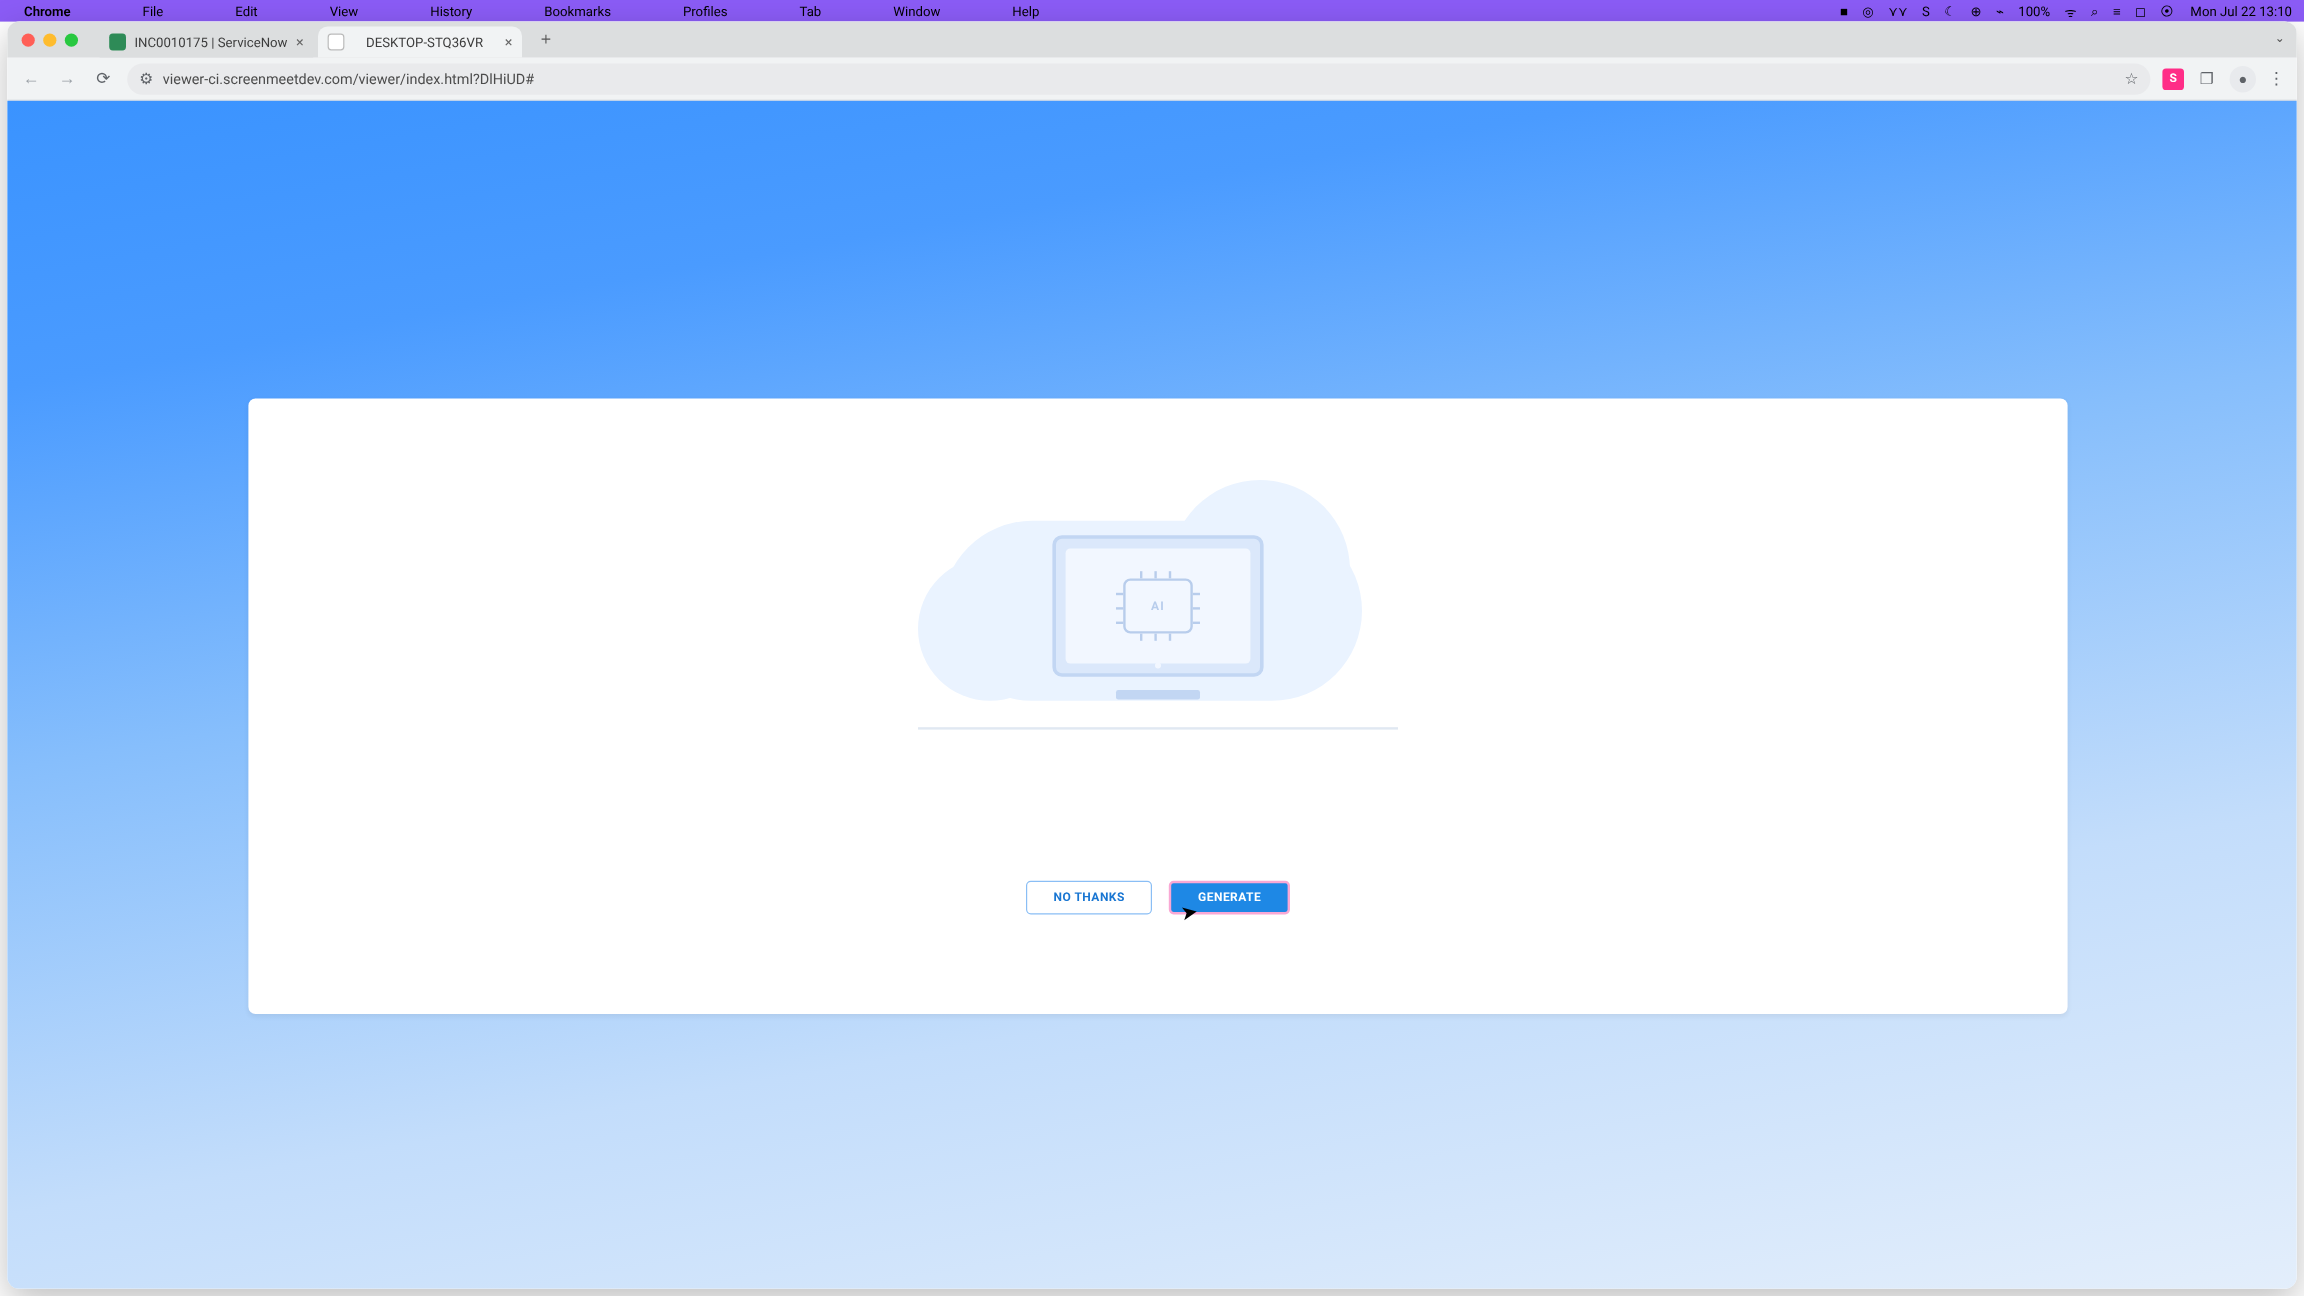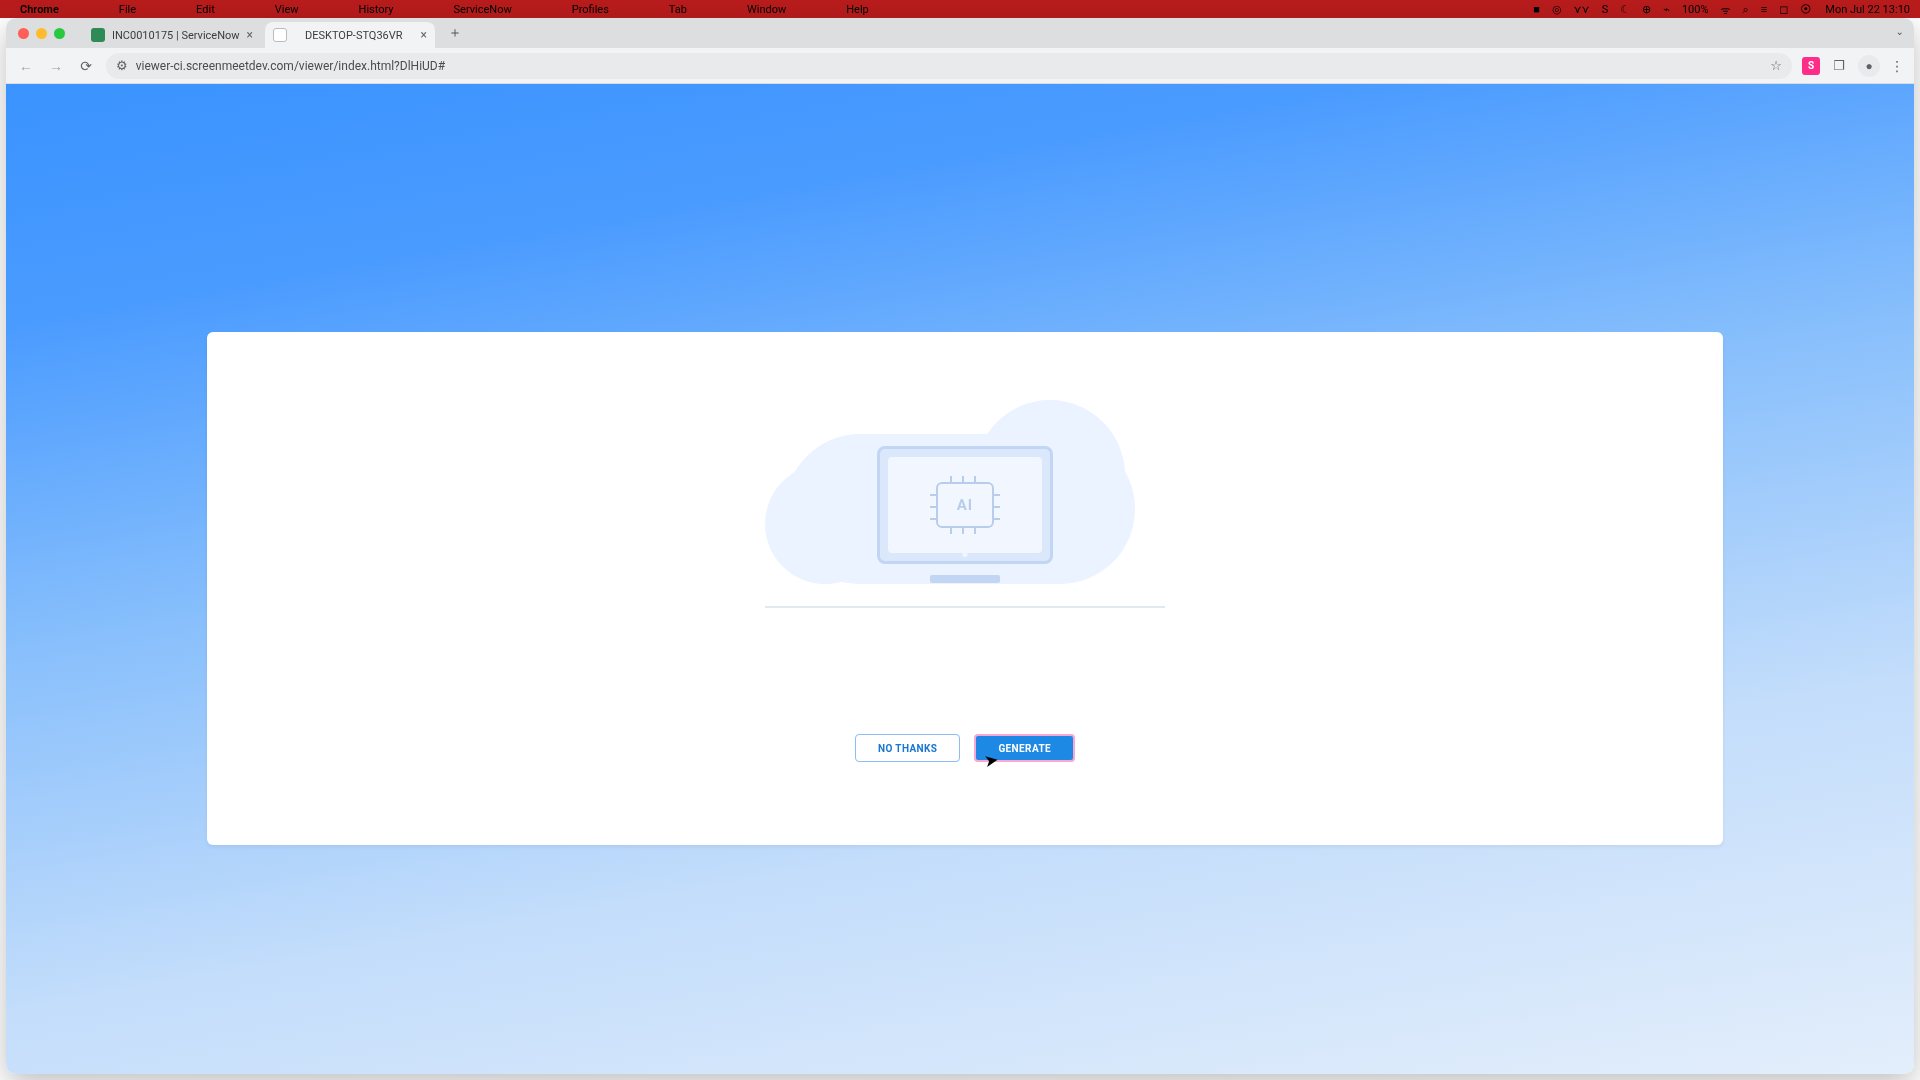--- a/index.html
+++ b/index.html
@@ -1,21 +1,21 @@
 <!DOCTYPE html>
 <html><head>
 <meta charset="utf-8">
 <style>
   * { box-sizing: border-box; margin: 0; padding: 0; font-family: -apple-system, BlinkMacSystemFont, "Segoe UI", Roboto, Helvetica, Arial, sans-serif; }
   html, body { width: 1920px; height: 1080px; overflow: hidden; }
 
   
   .mac-menubar {
     position: absolute; top:0; left:0; right:0; height:18px;
-    background:#b91c1c; display:flex; align-items:center;
+    background:#8b5cf6; display:flex; align-items:center;
     font-size:11px; color:#000; padding:0 10px;
   }
   .mac-menubar .apple { font-size:12px; margin-right:10px; }
   .mac-menubar .app-name { font-weight:600; margin-right:12px; }
   .mac-menubar .menu-item { margin-right:12px;padding-left:48px; }
   .mac-menubar .spacer { flex:1; }
   .mac-menubar .status-item { margin-left:12px; font-size:11px; display:inline-flex; align-items:center;}
   .mac-menubar .clock { margin-left:14px; }
 
   
@@ -111,21 +111,21 @@
     background:#dbe8fb; border:3px solid #c2d6f3; border-radius:8px;
     display:flex; flex-direction:column; align-items:center;
   }
   .monitor .screen{
     margin:8px; flex:1; align-self:stretch; background:#f2f7ff; border-radius:4px;
     display:flex; align-items:center; justify-content:center;
   }
   .monitor .chip{
     width:58px; height:46px; border:2px solid #b8cdec; border-radius:6px; position:relative;
     display:flex; align-items:center; justify-content:center;
-    font-size:15px; font-weight:700; color:#b8cdec; letter-spacing:1px;
+    font-size:10px; font-weight:700; color:#b8cdec; letter-spacing:1px;
   }
   .monitor .chip::before, .monitor .chip::after{
     content:''; position:absolute; background:#b8cdec;
   }
   .monitor .base{
     position:absolute; bottom:-22px; left:50%; transform:translateX(-50%);
     width:70px; height:8px; background:#c2d6f3; border-radius:2px;
   }
   .monitor .led{
     position:absolute; bottom:4px; left:50%; transform:translateX(-50%);
@@ -162,21 +162,21 @@
 </head>
 <body>
 
 <div class="mac-menubar">
   <span class="apple"></span>
   <span class="app-name">Chrome</span>
   <span class="menu-item">File</span>
   <span class="menu-item">Edit</span>
   <span class="menu-item">View</span>
   <span class="menu-item">History</span>
-  <span class="menu-item">ServiceNow</span>
+  <span class="menu-item">Bookmarks</span>
   <span class="menu-item">Profiles</span>
   <span class="menu-item">Tab</span>
   <span class="menu-item">Window</span>
   <span class="menu-item">Help</span>
   <span class="spacer"></span>
   <span class="status-item">■</span>
   <span class="status-item">◎</span>
   <span class="status-item">⋎⋎</span>
   <span class="status-item">S</span>
   <span class="status-item">☾</span>

